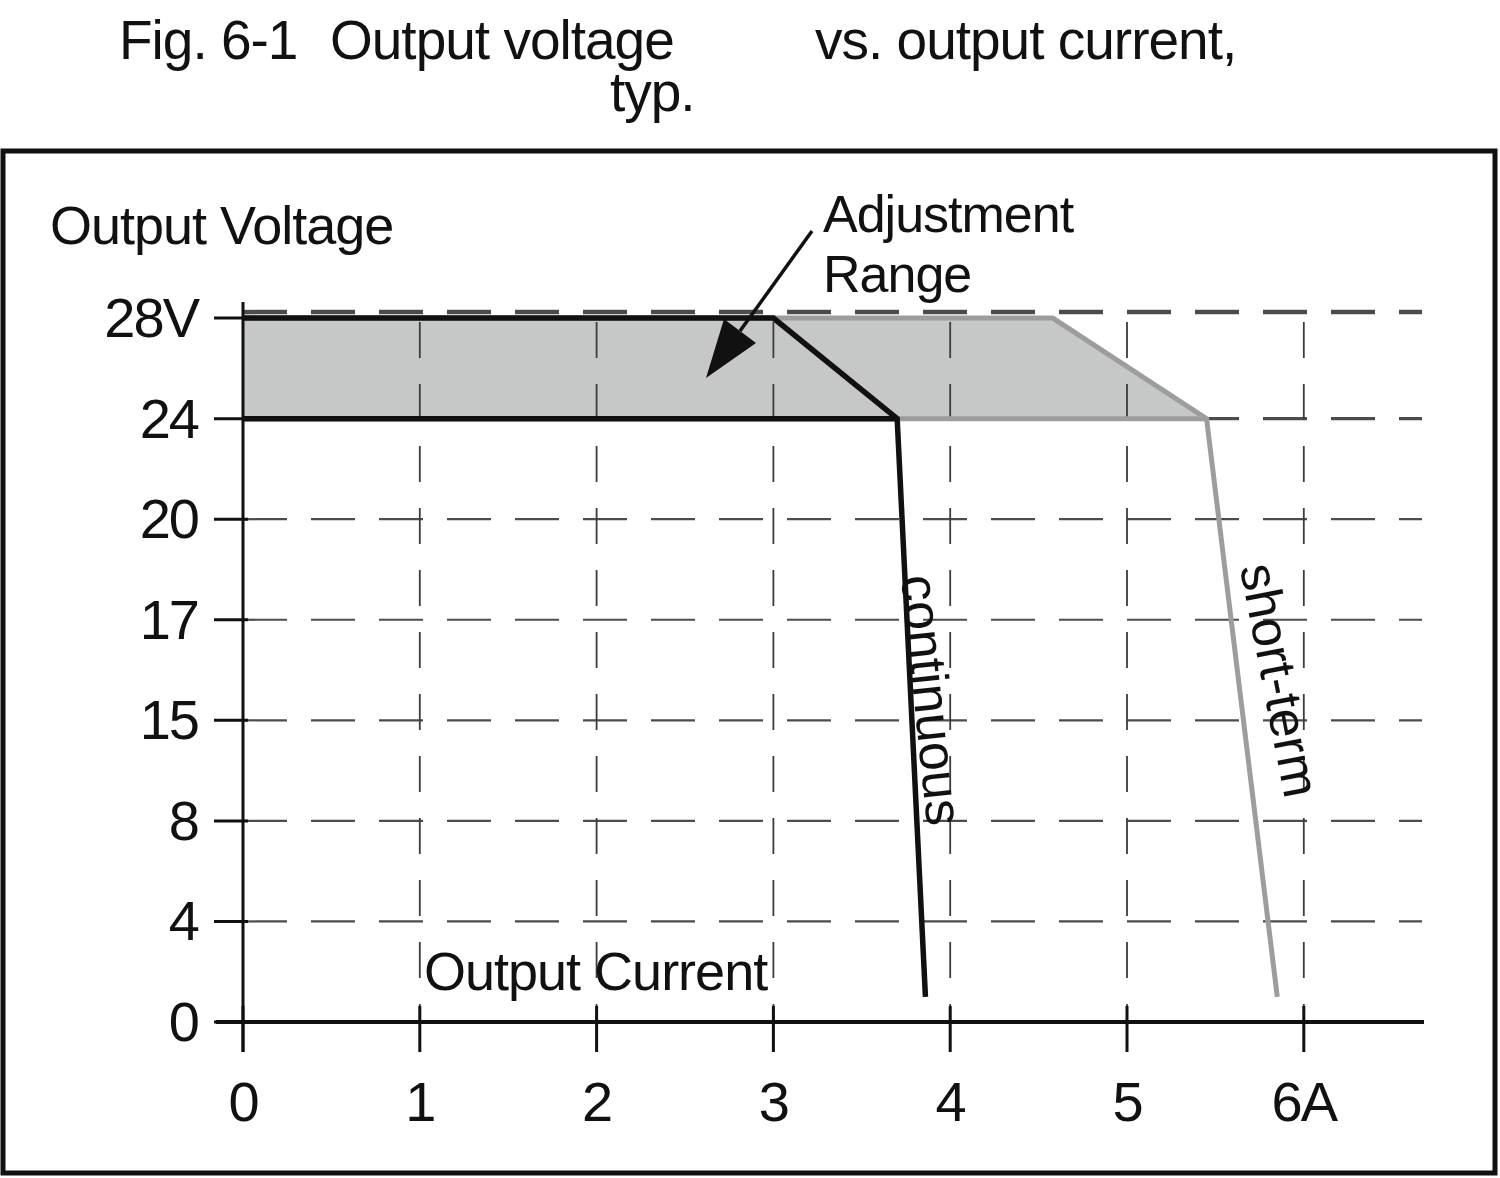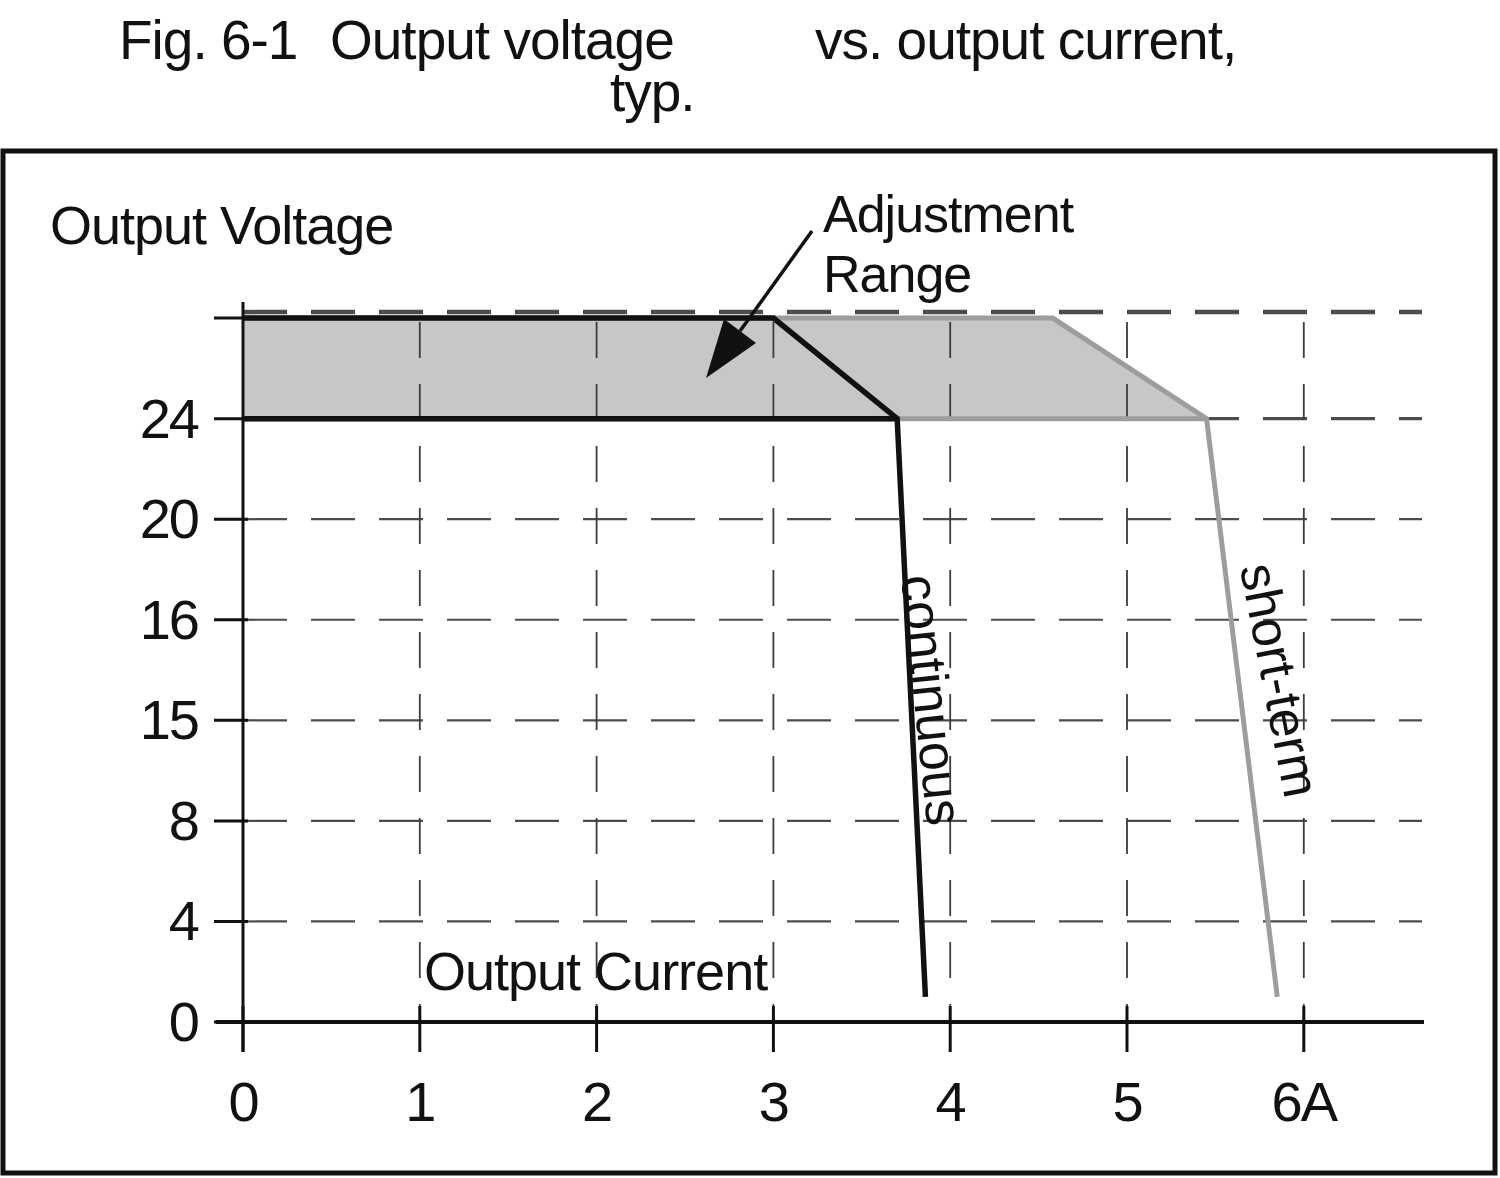--- a/index.html
+++ b/index.html
@@ -72,23 +72,24 @@
 
   <div class="abs annot" style="left:823px;top:184px;width:300px;">Adjustment</div>
   <div class="abs annot" style="left:823px;top:244px;width:300px;">Range</div>
 
   <div class="abs curve-label" style="left:932px;top:700px;transform:translate(-50%,-50%) rotate(84deg);">continuous</div>
   <div class="abs curve-label" style="left:1280px;top:680px;transform:translate(-50%,-50%) rotate(79deg);">short-term</div>
 <div class="ytick-label" style="top: 987px;">0</div>
     <div class="ytick-label" style="top: 886.44px;">4</div>
     <div class="ytick-label" style="top: 785.88px;">8</div>
     <div class="ytick-label" style="top: 685.32px;">15</div>
-    <div class="ytick-label" style="top: 584.76px;">16</div>
+    <div class="ytick-label" style="top: 584.76px;">17</div>
     <div class="ytick-label" style="top: 484.2px;">20</div>
     <div class="ytick-label" style="top: 383.64px;">24</div>
+    <div class="ytick-label" style="top: 283.08px;">28V</div>
     <div class="xtick-label" style="left: 183px;">0</div>
     <div class="xtick-label" style="left: 359.8px;">1</div>
     <div class="xtick-label" style="left: 536.6px;">2</div>
     <div class="xtick-label" style="left: 713.4px;">3</div>
     <div class="xtick-label" style="left: 890.2px;">4</div>
     <div class="xtick-label" style="left: 1067px;">5</div>
     <div class="xtick-label" style="left: 1243.8px;">6A</div>
   </div>
 
 </body></html>

